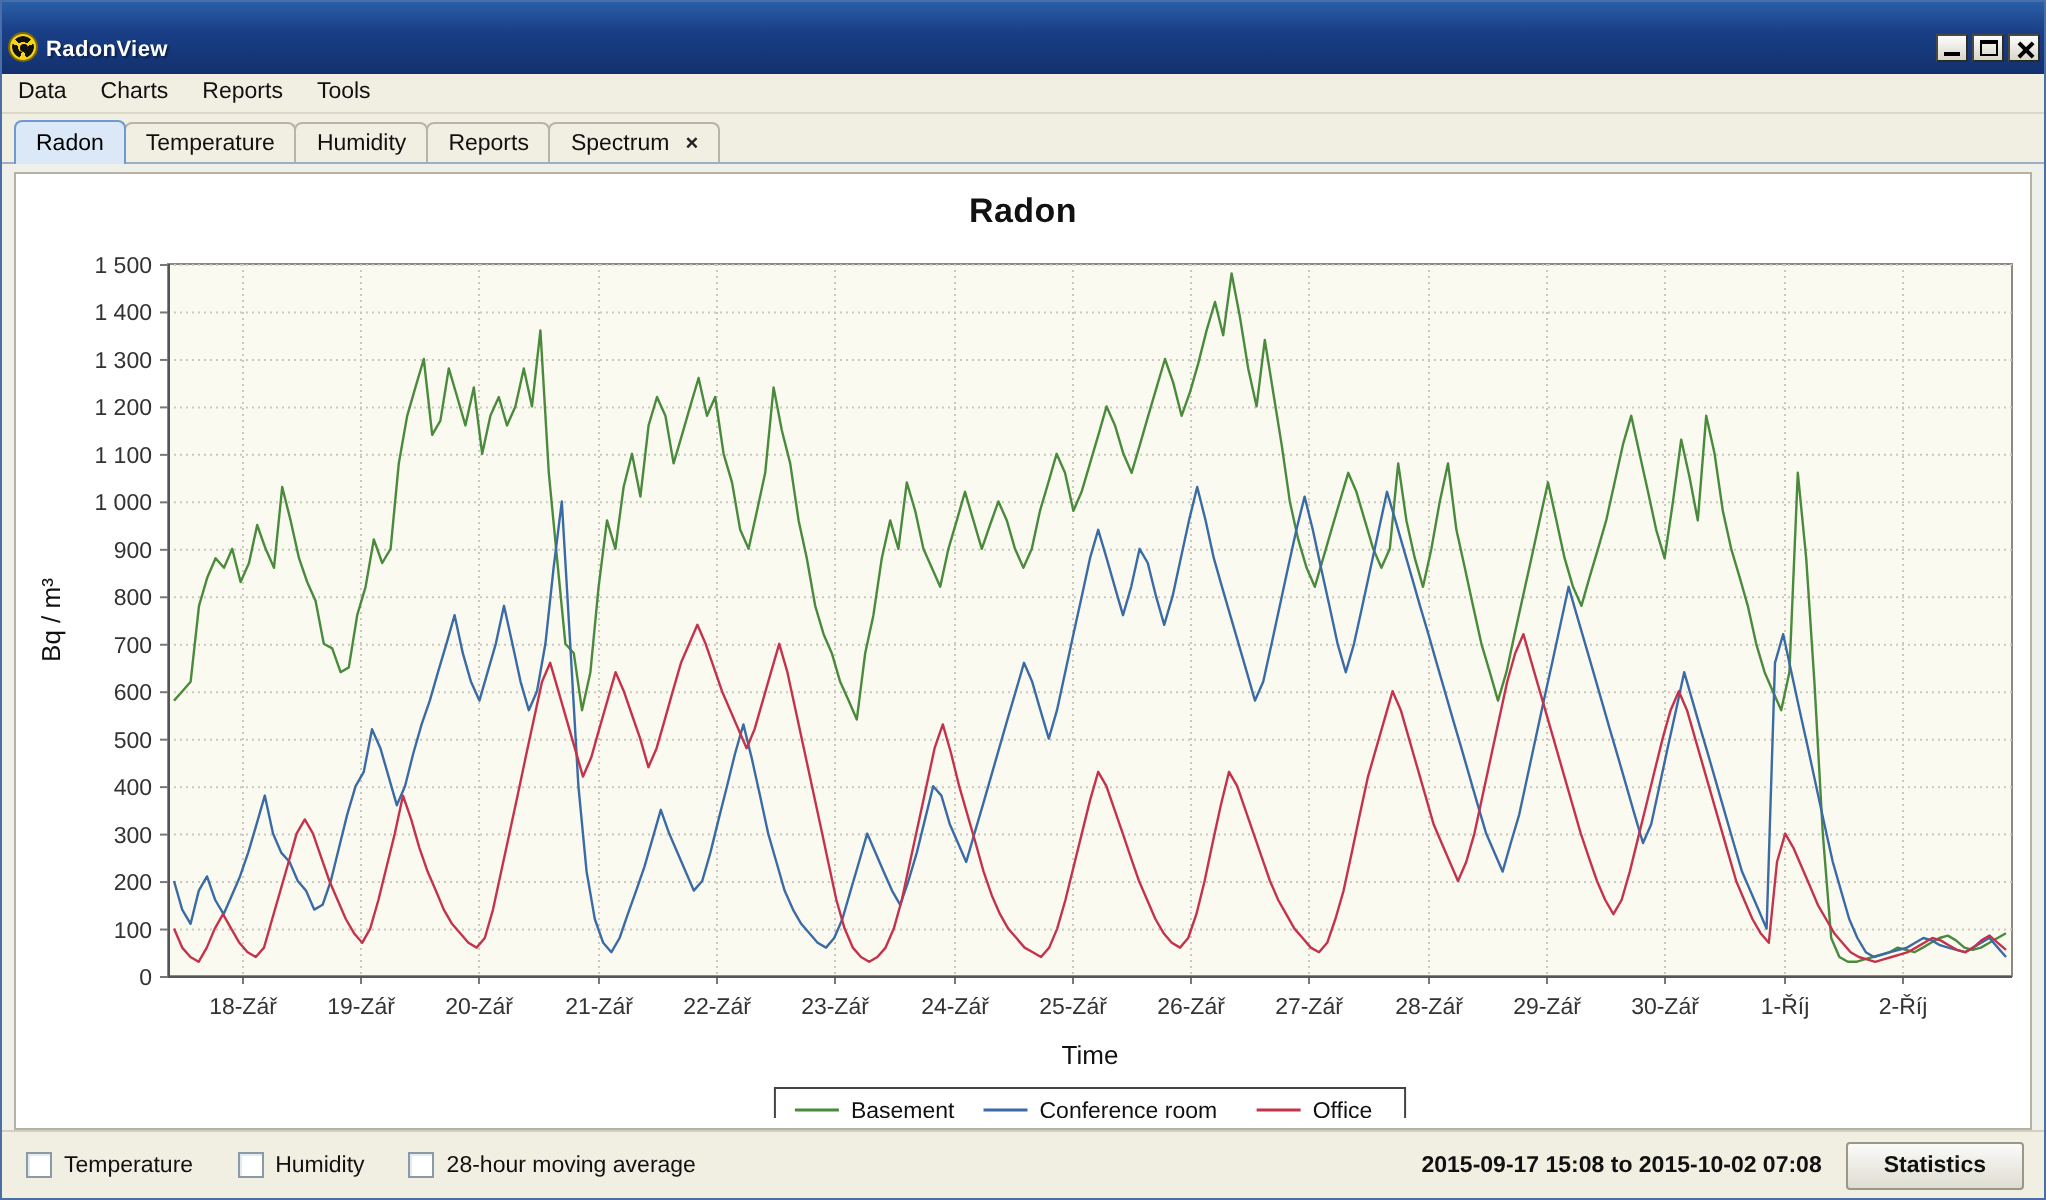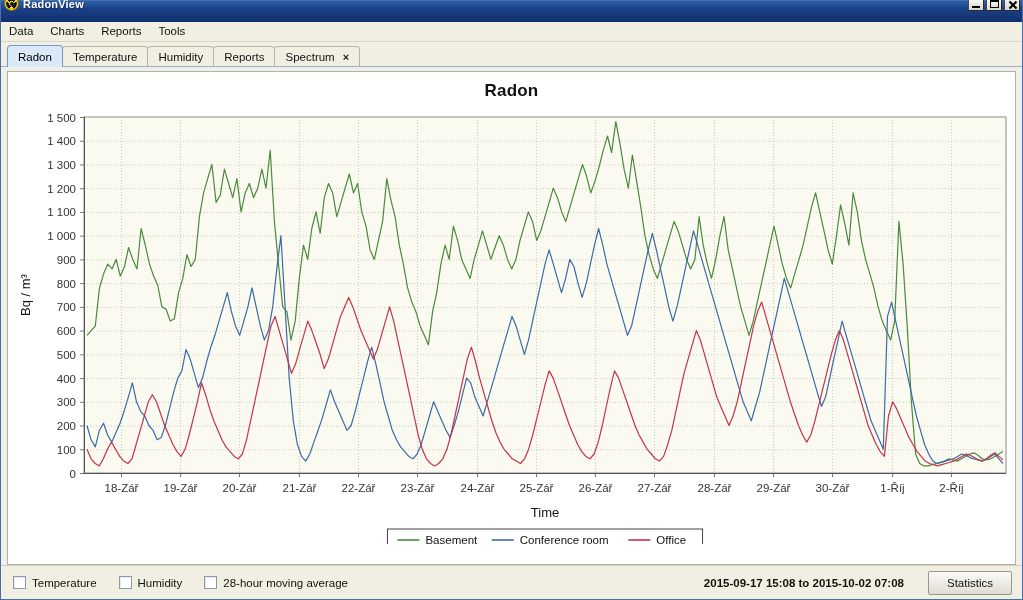--- a/index.html
+++ b/index.html
@@ -14,24 +14,24 @@
   .window {
     width: 1023px; height: 600px;
     background: #f0f0ea;
     border: 1px solid #4a6fa8;
     display: flex; flex-direction: column;
     position: relative;
   }
 
   
   .titlebar {
-    height: 21px;
+    height: 36px;
     background: linear-gradient(to bottom, #2a5fa8 0%, #1a3f86 40%, #12306e 100%);
-    display: flex; align-items: center;
-    padding: 0 2px 16px 3px;
+    display: flex; align-items: flex-end;
+    padding: 0 2px 6px 3px;
     flex: none;
   }
   .app-icon {
     width: 15px; height: 15px; flex: none;
     background: #f5d516;
     border-radius: 50%;
     position: relative;
     margin-right: 4px;
     border: 1px solid #7a6a06;
   }
@@ -165,23 +165,23 @@
   }
   .chk-box {
     width: 13px; height: 13px; flex: none;
     background: #ffffff;
     border: 1px solid #8a9aa8;
     box-shadow: inset 1px 1px 0 #e2eaf2;
     margin-right: 6px;
   }
   .chk-label { font-size: 11.5px; color: #111; }
   .spacer { flex: 1; }
-  .range-text { font-size: 11.5px; color: #111; font-weight: bold; margin-right: 24px; }
+  .range-text { font-size: 11.5px; color: #111; font-weight: bold; margin-right: 12px; }
   .stats-btn {
-    font-size: 11.5px; font-weight: normal; color: #111;
+    font-size: 11.5px; font-weight: bold; color: #111;
     padding: 5px 18px;
     background: linear-gradient(to bottom, #fbfbfa 0%, #ecebe4 50%, #dfddd2 100%);
     border: 1px solid #9a9789;
     border-radius: 2px;
     cursor: default;
   }
 </style>
 </head>
 <body>
 

